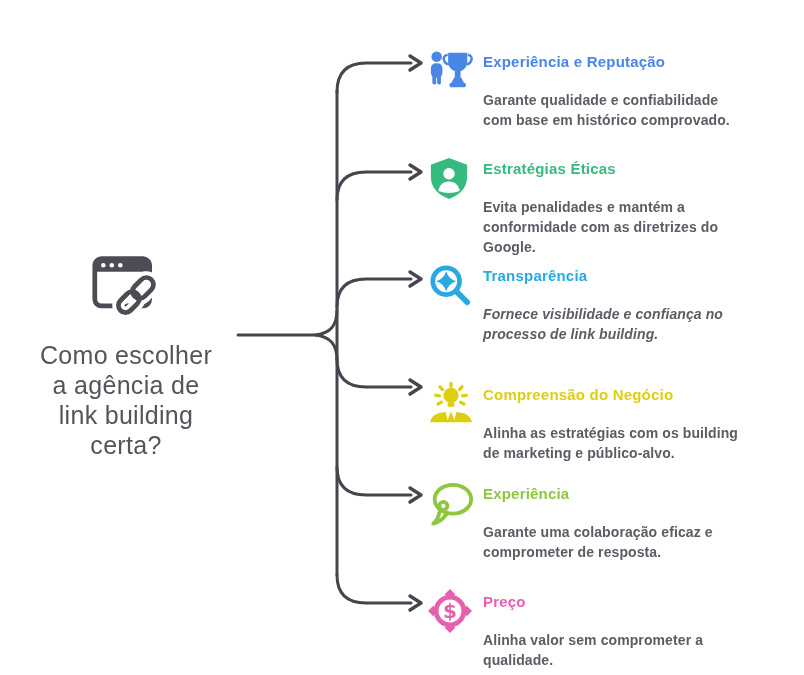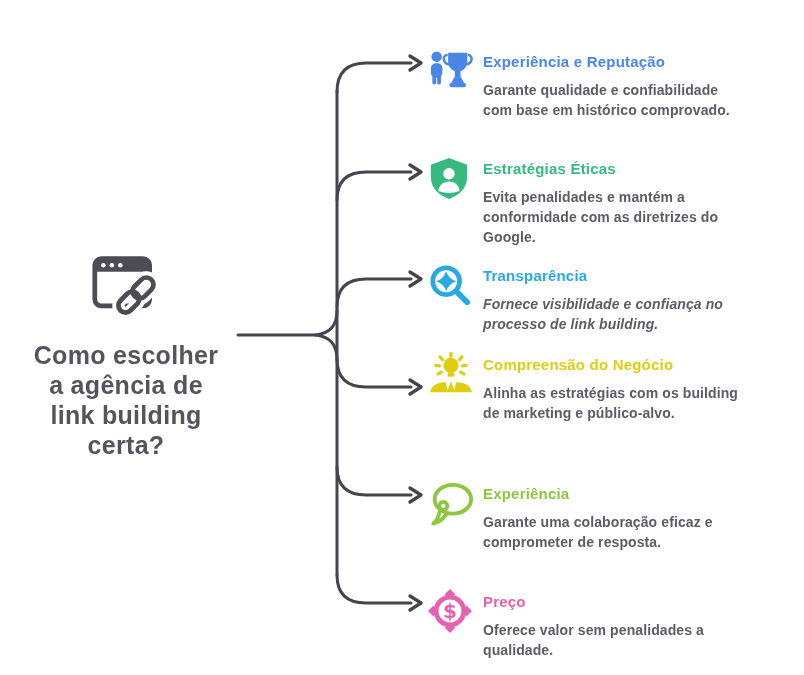--- a/index.html
+++ b/index.html
@@ -9,33 +9,33 @@
   }
   svg{display:block;}
   .cline{stroke:var(--line,#46454d);stroke-width:3;fill:none;stroke-linecap:round;stroke-linejoin:round;}
   .chead{stroke:var(--line,#46454d);stroke-width:3.4;fill:none;stroke-linecap:round;stroke-linejoin:round;}
   .connectors{position:absolute;left:0;top:0;}
 
   
   .central{position:absolute;left:18px;top:252px;width:216px;text-align:center;color:#55545c;}
   .central .cicon{width:72px;height:70px;margin:0 auto;color:#4d4c54;}
   .central .ctitle{
-    margin-top:18px;font-weight:700;font-size:25px;line-height:30px;
+    margin-top:18px;font-weight:400;font-size:25px;line-height:30px;
     letter-spacing:.3px;white-space:pre-line;
   }
 
   
   .branch{position:absolute;left:428px;padding-left:55px;width:320px;}
   .branch .bicon{position:absolute;left:0;top:0;width:46px;height:47px;}
   .btitle{font-weight:700;font-size:15px;line-height:26px;letter-spacing:.2px;}
   .bdesc{
-    margin-top:5px;font-weight:700;font-size:14px;line-height:20px;
+    margin-top:15px;font-weight:700;font-size:14px;line-height:20px;
     white-space:pre-line;letter-spacing:.1px;
   }
-  .b1{top:49px}.b2{top:156px}.b3{top:263px}.b4{top:352px}.b5{top:481px}.b6{top:589px}
+  .b1{top:49px}.b2{top:156px}.b3{top:263px}.b4{top:382px}.b5{top:481px}.b6{top:589px}
 </style>
 </head>
 <body>
 
 <div class="canvas">
 
   <svg class="connectors" width="804" height="675" viewBox="0 0 804 675">
     <path class="cline" d="M238 335 H316"></path>
     <path class="cline" d="M316 335 C330 333 337 326 337 310"></path>
     <path class="cline" d="M316 335 C330 337 337 344 337 360"></path>
@@ -169,17 +169,17 @@
         <g fill="currentColor">
           <path d="M23 0 l5.5 5.5 -5.5 5.5 -5.5 -5.5 z"></path>
           <path d="M23 35 l5.5 5.5 -5.5 5.5 -5.5 -5.5 z"></path>
           <path d="M0 23 l5.5 -5.5 5.5 5.5 -5.5 5.5 z"></path>
           <path d="M35 23 l5.5 -5.5 5.5 5.5 -5.5 5.5 z"></path>
         </g>
         <text x="23" y="30.5" text-anchor="middle" font-family="DejaVu Sans, sans-serif" font-size="21" font-weight="bold" fill="currentColor">$</text>
       </svg>
     </div>
     <div class="btitle">Preço</div>
-    <div class="bdesc" style="color: rgb(92, 92, 102);">Oferece valor sem penalidades a
+    <div class="bdesc" style="color: rgb(92, 92, 102);">Alinha valor sem comprometer a
 qualidade.</div>
   </div>
 
 </div>
 
 </body></html>

